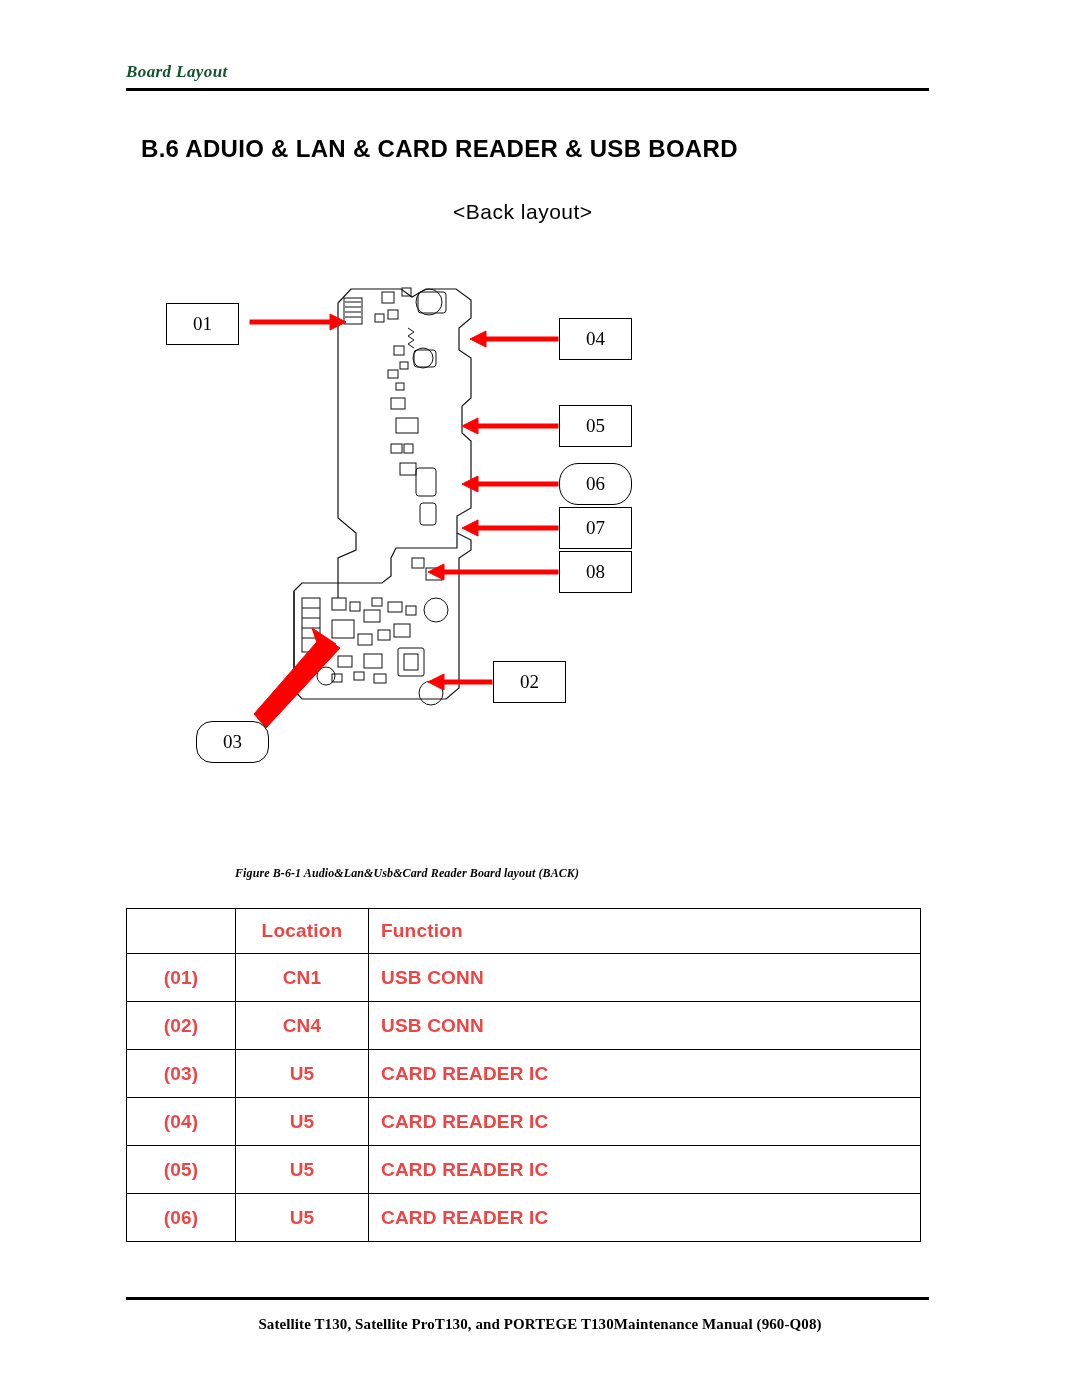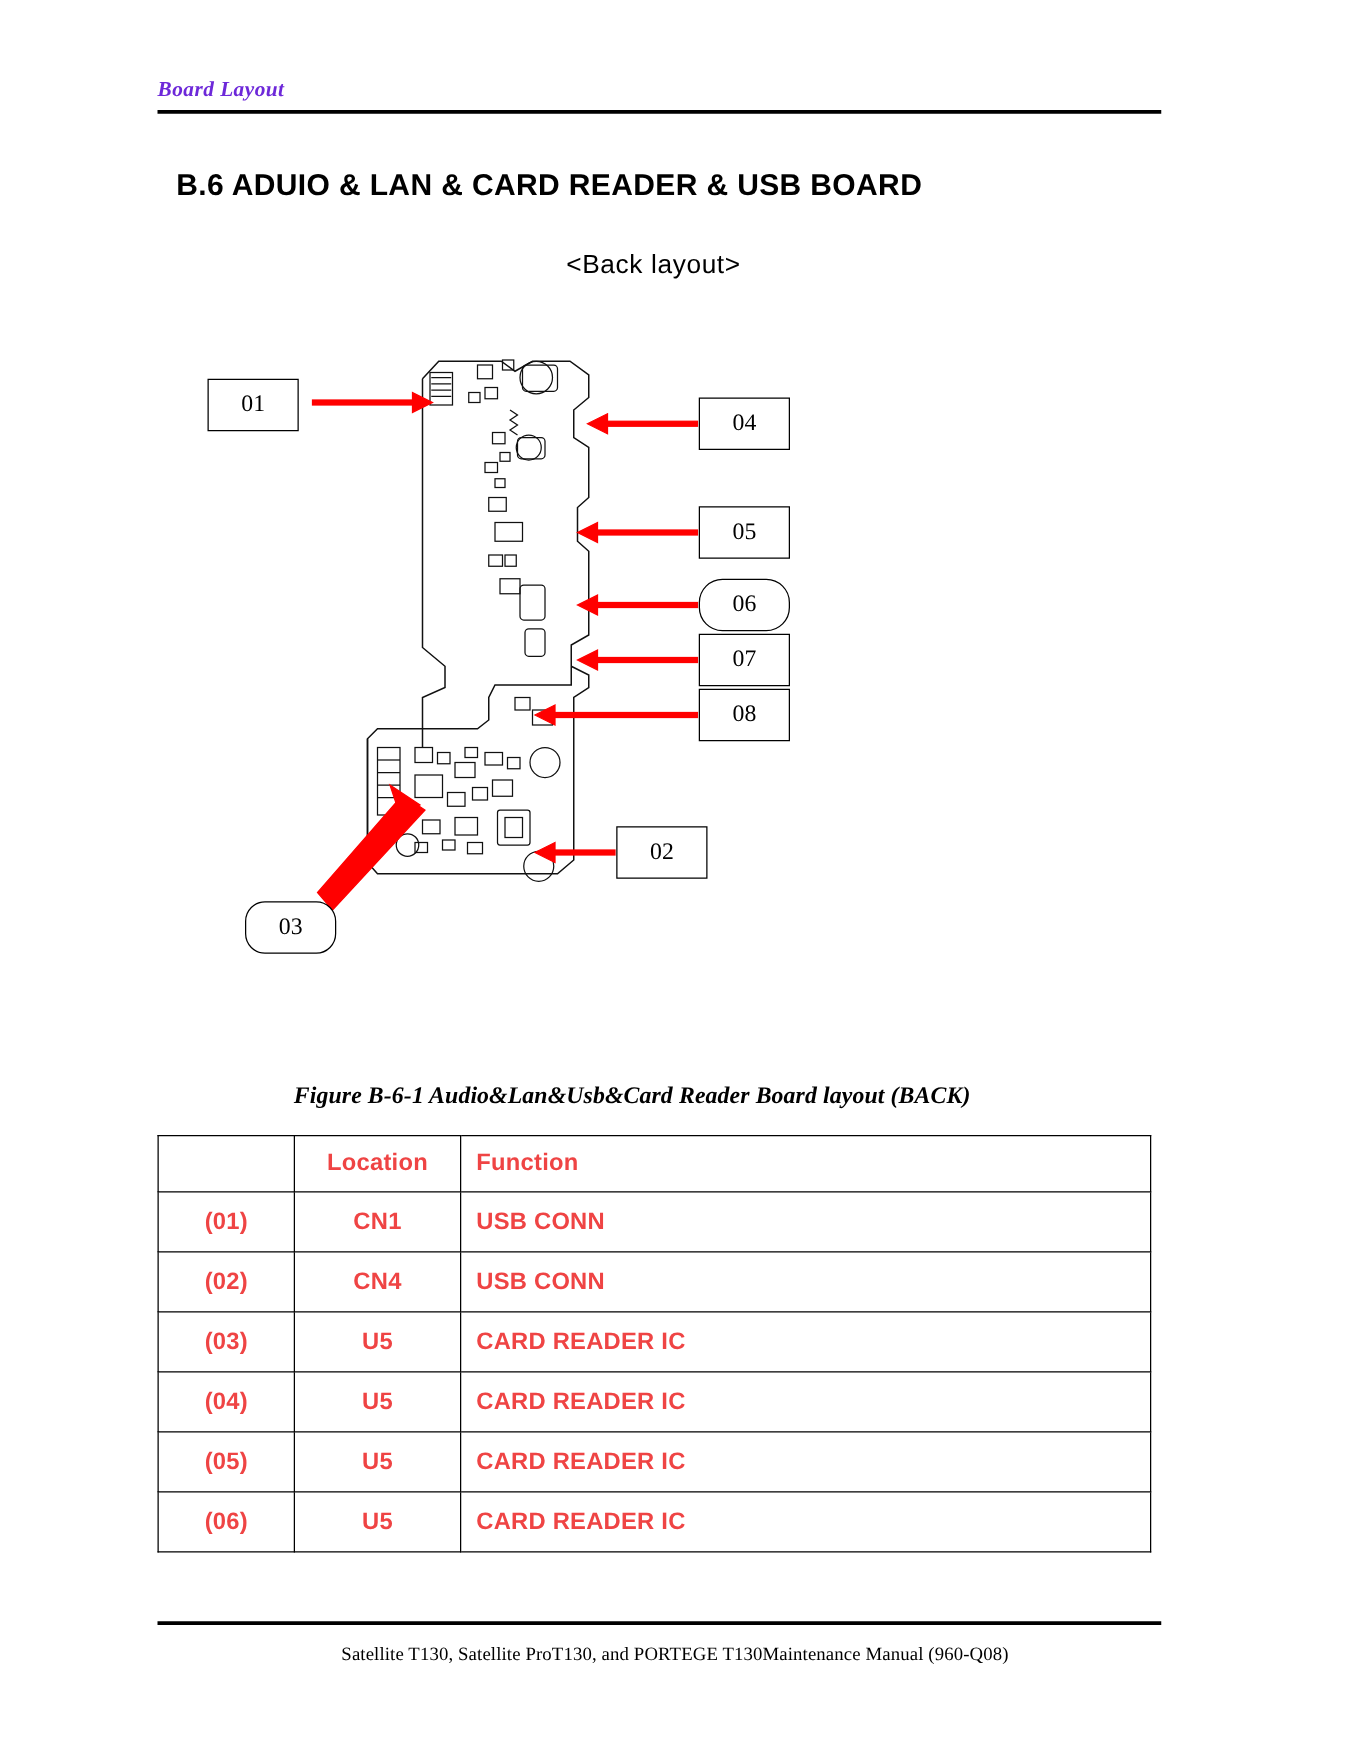--- a/index.html
+++ b/index.html
@@ -25,21 +25,21 @@
   
   .header-text {
     position: absolute;
     left: 126px;
     top: 62px;
     font-family: "Liberation Serif", serif;
     font-style: italic;
     font-weight: bold;
     font-size: 17px;
     letter-spacing: 0.4px;
-    color: #6d28d9;
+    color: #14532d;
   }
   .header-rule {
     position: absolute;
     left: 126px;
     top: 88px;
     width: 803px;
     height: 3px;
     background: #000;
   }
 
@@ -82,21 +82,21 @@
     box-sizing: border-box;
   }
 
   .figure-caption {
     position: absolute;
     left: 235px;
     top: 866px;
     font-family: "Liberation Serif", serif;
     font-style: italic;
     font-weight: bold;
-    font-size: 19px;
+    font-size: 12px;
     letter-spacing: 0.1px;
   }
 
   
   .loc-table {
     position: absolute;
     left: 126px;
     top: 908px;
     width: 795px;
     border-collapse: collapse;
@@ -139,21 +139,21 @@
     height: 3px;
     background: #000;
   }
   .footer-text {
     position: absolute;
     left: 0;
     top: 1316px;
     width: 1080px;
     text-align: center;
     font-family: "Liberation Serif", serif;
-    font-weight: normal;
+    font-weight: bold;
     font-size: 15px;
     letter-spacing: 0.1px;
   }
 
   .board-svg { position: absolute; left: 0; top: 0; }
 </style>
 </head>
 <body>
 
 <div class="page">

